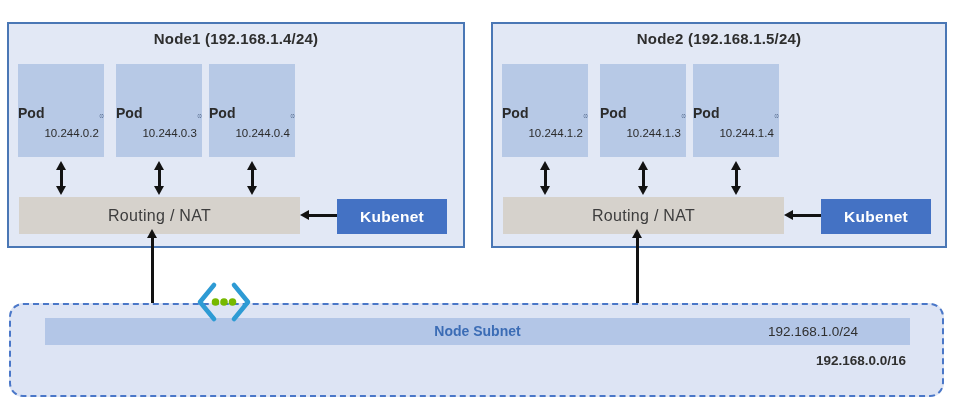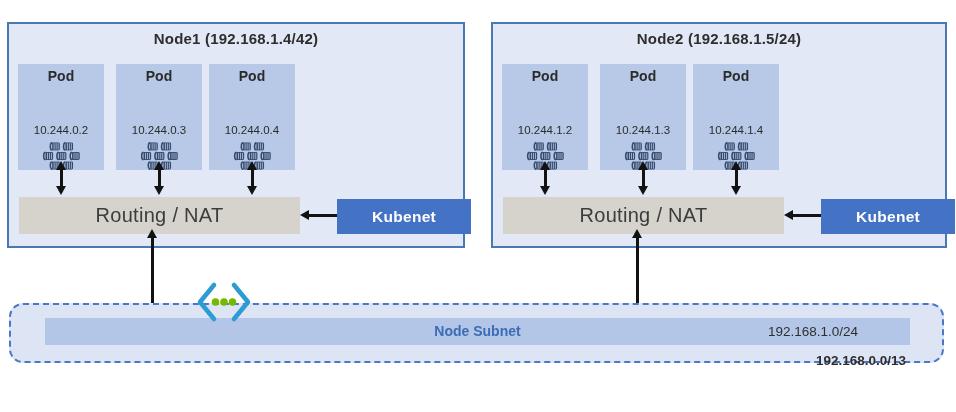--- a/index.html
+++ b/index.html
@@ -8,51 +8,51 @@
   .canvas { position:relative; width:956px; height:412px; background:#fff; overflow:hidden; }
 
   
   .node { position:absolute; top:22px; height:226px; background:#e2e8f5; border:2px solid #4a77b5; }
   .node--1 { left:7px;   width:458px; }
   .node--2 { left:491px; width:456px;padding-left:12px; }
   .node-title { position:absolute; top:6px; left:0; right:0; text-align:center;
                 font-size:15px; font-weight:600; color:#2e2e2e; letter-spacing:.2px; }
 
   
-  .pod { position:absolute; top:40px; width:86px; height:106px; background:#b7c9e6;
-         display:flex; flex-direction:column; align-items:center; padding-top:5px; }
+  .pod { position:absolute; top:40px; width:86px; height:93px; background:#b7c9e6;
+         display:flex; align-items:center; padding-top:5px; }
   .pod--a { left:9px; } .pod--b { left:107px; } .pod--c { left:200px; }
   .pod-label { font-size:14px; font-weight:bold; color:#2b2b2b; line-height:15px; }
   .pod-ip    { font-size:11.5px; color:#2b2b2b; line-height:13px;margin-top:40px; }
   .pod-cluster { margin-top:5px; width:52px; height:38px; color:#33496d; }
 
   
   .routing { position:absolute; left:10px; top:173px; width:281px; height:37px; background:#d6d2cc;
              display:flex; align-items:center; justify-content:center;
-             font-size:20px; color:#3d3d3d; letter-spacing:.3px;text-align:right; }
-  .kubenet { position:absolute; left:328px; top:175px; width:134px; height:35px; background:#4472c4;
+             font-size:16px; color:#3d3d3d; letter-spacing:.3px;text-align:right; }
+  .kubenet { position:absolute; left:328px; top:175px; width:110px; height:35px; background:#4472c4;
              display:flex; align-items:center; justify-content:center;
              font-size:15.5px; font-weight:bold; color:#fff; letter-spacing:.3px; }
 
   
   .varrow { position:absolute; width:0; border-left:3px solid #121212; }
   .varrow::before { content:""; position:absolute; top:-9px; left:-7px;
                     border:5.5px solid transparent; border-top:0; border-bottom:9px solid #121212; }
   .varrow::after  { content:""; position:absolute; bottom:-9px; left:-7px;
                     border:5.5px solid transparent; border-bottom:0; border-top:9px solid #121212; }
   .pod-arrow { top:146px; height:16px; }
   .pod-arrow--a { left:51px; } .pod-arrow--b { left:149px; } .pod-arrow--c { left:242px; }
   .harrow { position:absolute; height:0; border-top:3px solid #121212; top:190px; left:300px; width:28px; }
   .harrow::before { content:""; position:absolute; left:-9px; top:-7px;
                     border:5.5px solid transparent; border-left:0; border-right:9px solid #121212; }
   .long-arrow { top:238px; height:75px; }
   .long-arrow--1 { left:151px; } .long-arrow--2 { left:636px; }
 
   
-  .vnet { position:absolute; left:9px; top:303px; width:935px; height:60px;
+  .vnet { position:absolute; left:9px; top:303px; width:935px; height:94px;
           background:#dde4f4; border:2.5px dashed #4a77c8; border-radius:14px; }
   .subnet-bar { position:absolute; left:34px; top:13px; width:865px; height:27px; background:#b3c6e7; }
   .subnet-label { position:absolute; left:0; right:0; top:0; line-height:27px; text-align:center;
                   font-size:14px; font-weight:bold; color:#3b6cb5; }
   .subnet-cidr { position:absolute; right:52px; top:0; line-height:27px;
                  font-size:13.5px; font-weight:400; color:#2f2f2f; }
   .vnet-label { position:absolute; left:38px; top:44px; font-size:18px; font-weight:bold; color:#3a67b0; }
   .vnet-cidr  { position:absolute; right:36px; top:48px; font-size:13.5px; font-weight:600; color:#2f2f2f; }
 
   .vnet-icon { position:absolute; left:193px; top:280px; width:62px; height:44px; }
@@ -79,21 +79,21 @@
       <use href="#sym-container" x="36" y="13" width="16" height="12"></use>
       <use href="#sym-container" x="9" y="26" width="16" height="12"></use>
       <use href="#sym-container" x="27" y="26" width="16" height="12"></use>
     </symbol>
   </defs>
 </svg>
 
 <div class="canvas">
 
   <div class="node node--1">
-    <div class="node-title">Node1 (192.168.1.4/42)</div>
+    <div class="node-title">Node1 (192.168.1.4/24)</div>
 
     <div class="pod pod--a">
       <div class="pod-label">Pod</div>
       <div class="pod-ip">10.244.0.2</div>
       <svg class="pod-cluster">
           <use href="#sym-pod-cluster"></use>
         </svg>
     </div>
     <div class="pod pod--b">
       <div class="pod-label">Pod</div>
@@ -154,21 +154,21 @@
   </div>
 
   <div class="varrow long-arrow long-arrow--1"></div>
   <div class="varrow long-arrow long-arrow--2"></div>
 
   <div class="vnet">
     <div class="subnet-bar">
       <div class="subnet-label">Node Subnet</div>
       <div class="subnet-cidr">192.168.1.0/24</div>
     </div>
-    <div class="vnet-cidr">192.168.0.0/13</div>
+    <div class="vnet-cidr">192.168.0.0/16</div>
   </div>
 
   <svg class="vnet-icon" viewBox="0 0 62 44">
     <path d="M21 5 L7 22 L21 39" fill="none" stroke="#2e9bd4" stroke-width="4.6" stroke-linecap="round" stroke-linejoin="round"></path>
     <path d="M41 5 L55 22 L41 39" fill="none" stroke="#2e9bd4" stroke-width="4.6" stroke-linecap="round" stroke-linejoin="round"></path>
     <circle cx="22.5" cy="22" r="3.8" fill="#76b900"></circle>
     <circle cx="31" cy="22" r="3.8" fill="#76b900"></circle>
     <circle cx="39.5" cy="22" r="3.8" fill="#76b900"></circle>
   </svg>
 

